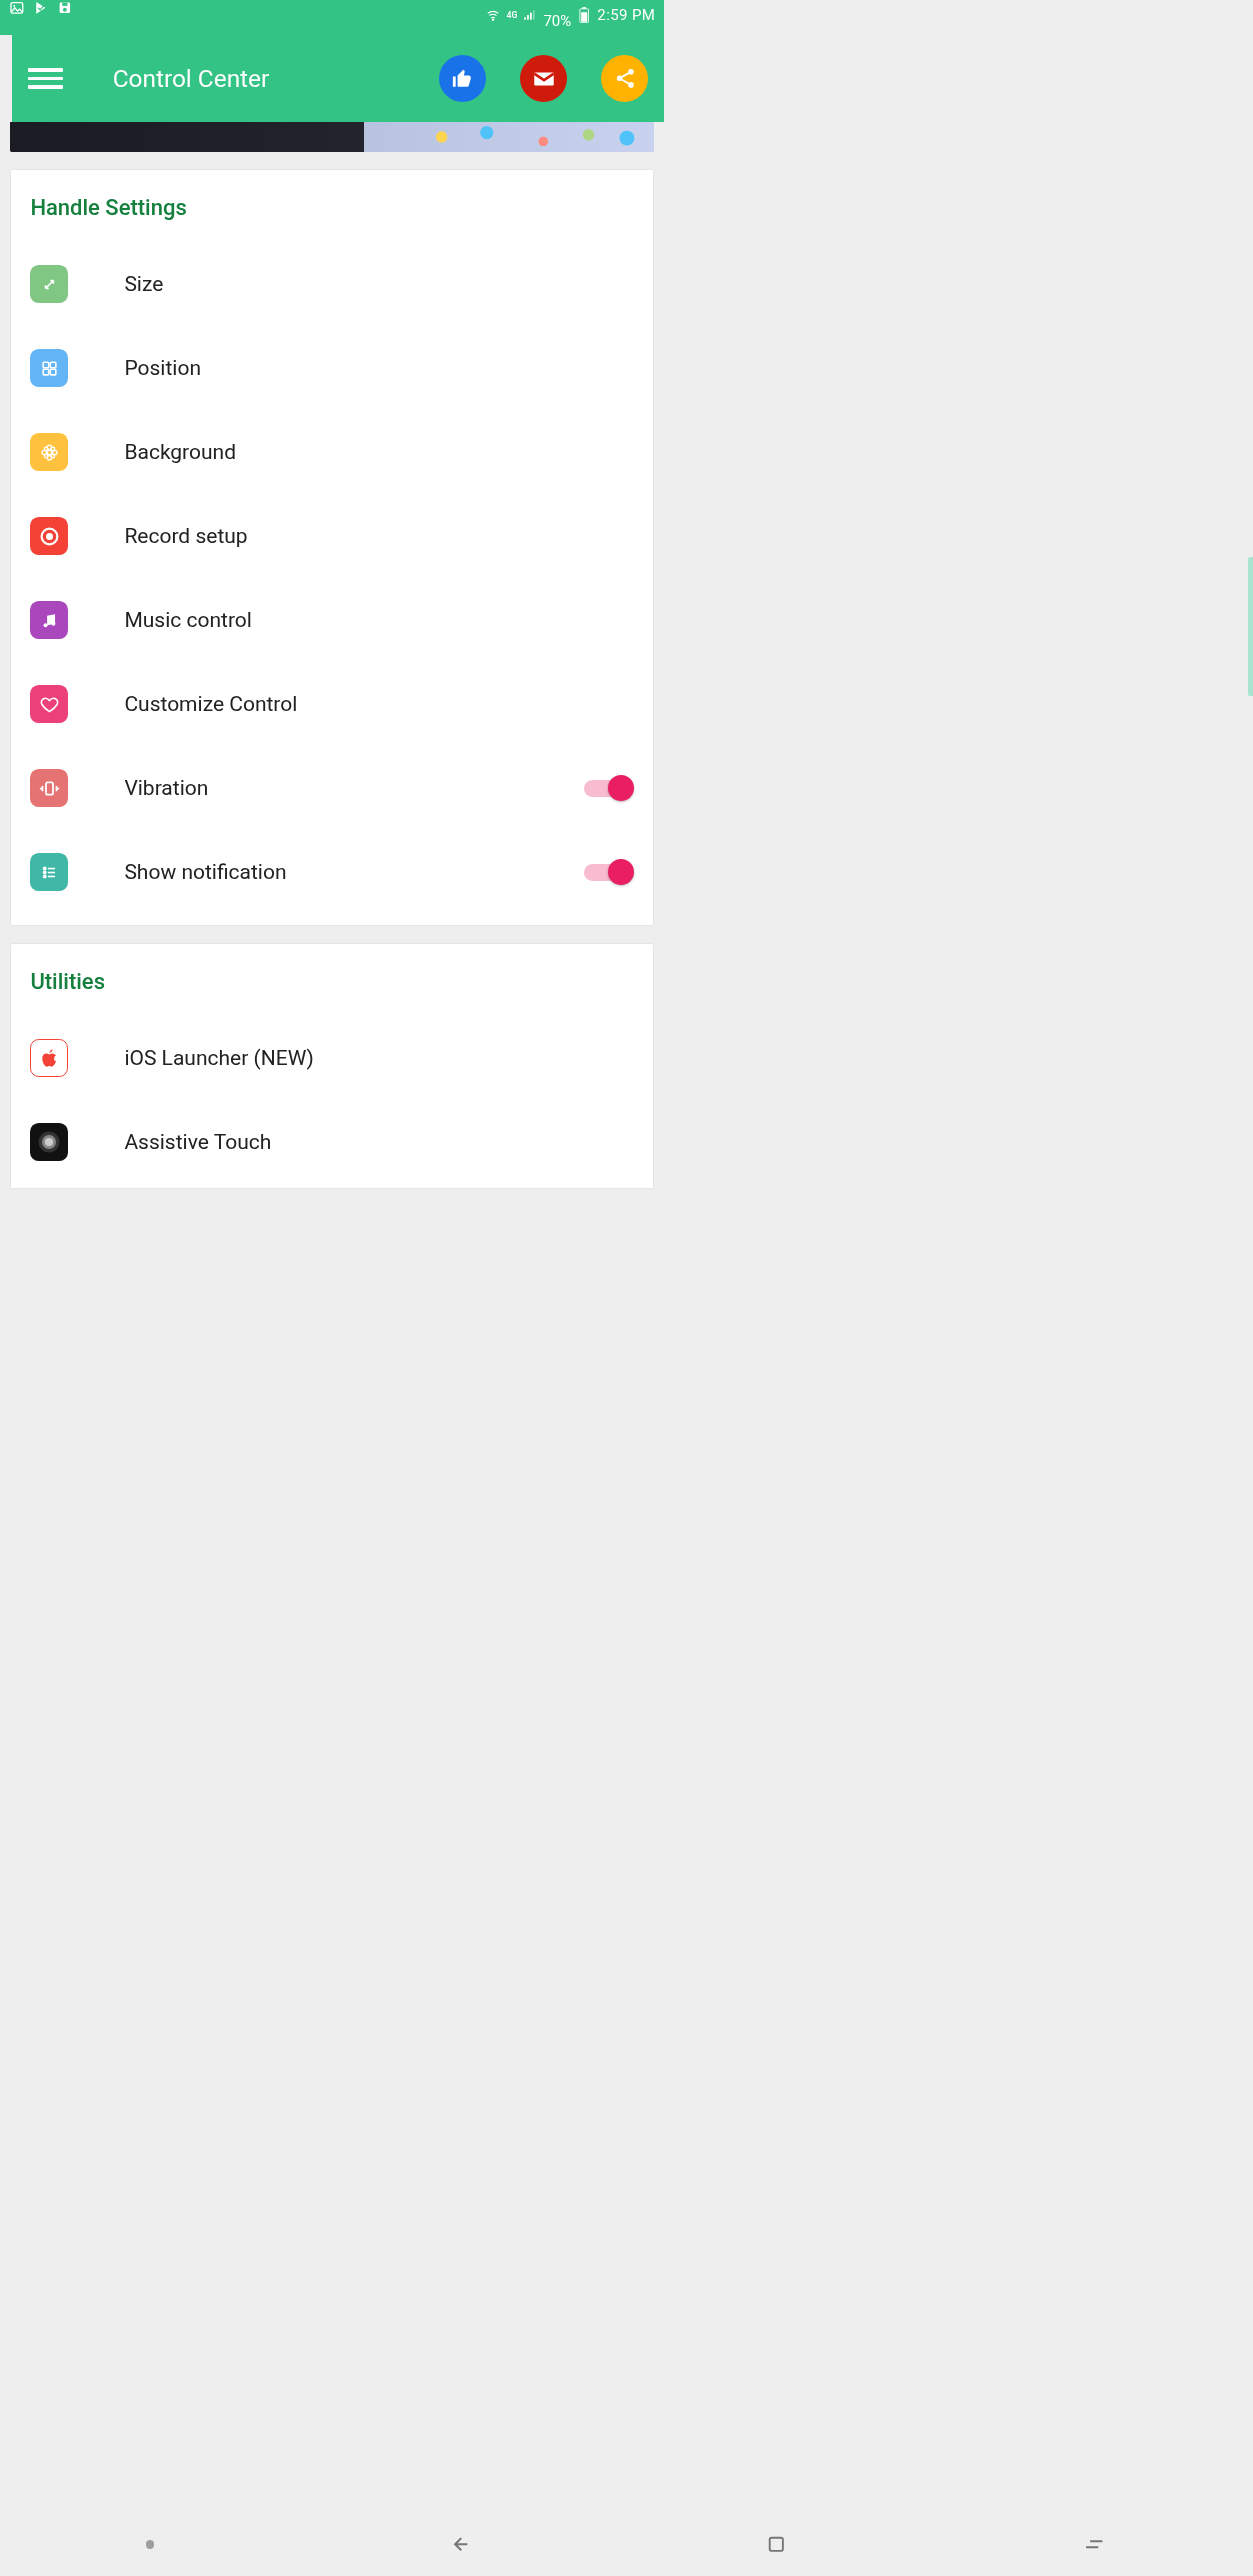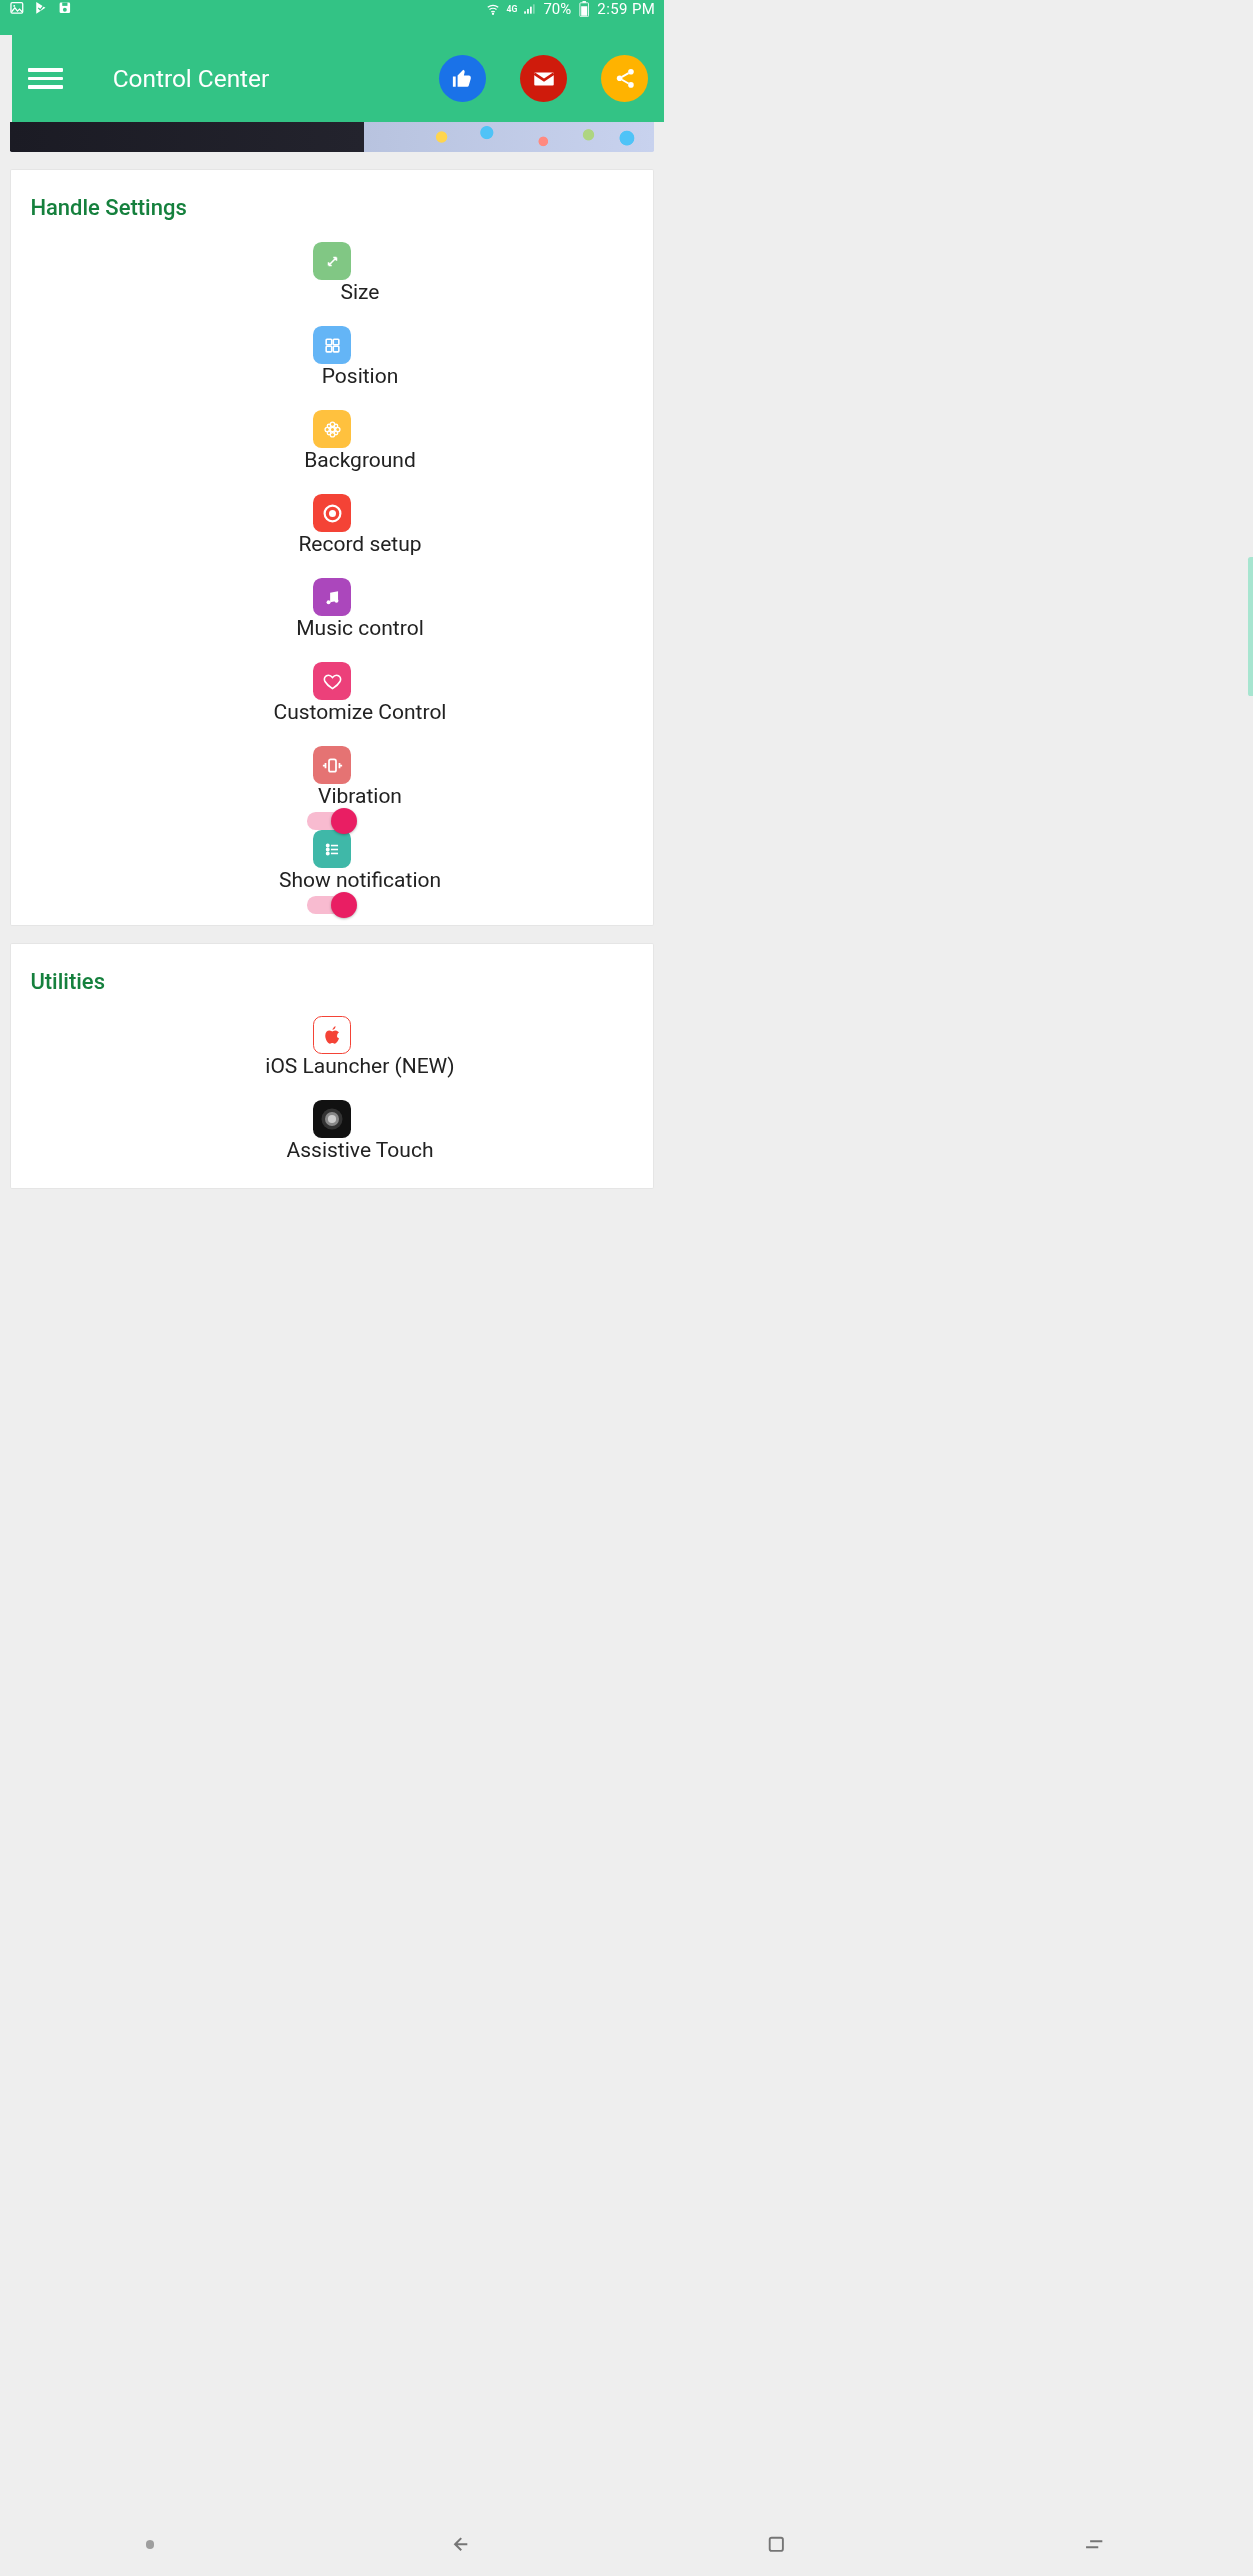--- a/index.html
+++ b/index.html
@@ -4,21 +4,21 @@
 <style>
   * { box-sizing: border-box; margin: 0; padding: 0; }
   html, body { width: 664px; height: 1365px; font-family: -apple-system, Roboto, "Helvetica Neue", Arial, sans-serif; background: #eeeeee; overflow: hidden; }
 
   
   .status-bar { height: 35px; background: #33c385; display: flex; align-items: flex-start; justify-content: space-between; padding: 0 8.7px; color: #fff; font-size: 12.2px; }
   .status-left { display: flex; gap: 8.7px; align-items: center; }
   .status-right { display: flex; gap: 5.2px; align-items: center; }
   .sb-icon { width: 15.7px; height: 15.7px; display: inline-flex; align-items: center; justify-content: center; }
   .sb-time { font-size: 15px; letter-spacing: 0.4px; }
-  .sb-bat { font-size: 15px; }
+  .sb-bat { font-size: 15px; margin-top: 12px; }
 
   
   .app-bar { height: 87px; background: #33c385; display: flex; align-items: center; padding: 0 15.7px; gap: 22px; margin-left: 12px; }
   .hamburger { width: 35px; height: 35px; display: flex; flex-direction: column; justify-content: center; gap: 5.2px; cursor: pointer; }
   .hamburger div { height: 3.5px; background: #fff; border-radius: 0.9px; }
   .app-title { color: #fff; font-size: 24.4px; font-weight: 400; flex: 1; margin-left: 28px; }
   .circle-btn { width: 47px; height: 47px; border-radius: 50%; display: flex; align-items: center; justify-content: center; cursor: pointer; margin-left: 12.2px; }
   .circle-blue { background: #1a72e8; }
   .circle-red { background: #cf1b0c; }
   .circle-yellow { background: #ffb300; }
@@ -28,21 +28,21 @@
   .hero::after{content:"";position:absolute;right:8.7px;top:3.5px;width:226px;height:22.6px;background:
     radial-gradient(circle at 10% 50%, #ffd54f 5.2px, transparent 6.1px),
     radial-gradient(circle at 30% 30%, #4fc3f7 6.1px, transparent 7px),
     radial-gradient(circle at 55% 70%, #ff8a80 4.4px, transparent 5.2px),
     radial-gradient(circle at 75% 40%, #aed581 5.2px, transparent 6.1px),
     radial-gradient(circle at 92% 55%, #4fc3f7 7px, transparent 7.8px);}
 
   
   .card { background: #fff; margin: 17.4px 10.4px 0 10.4px; border: 0.9px solid #e5e5e5; border-radius: 1.7px; padding: 24.4px 19px 10.4px 19px; }
   .card-title { color: #15803d; font-size: 22px; font-weight: 500; margin-bottom: 22.6px; }
-  .row { display: flex; align-items: center; height: 84px; cursor: pointer; flex-direction: column; }
+  .row { display: flex; align-items: center; height: 84px; cursor: pointer; }
   .icon-box { width: 38px; height: 38px; border-radius: 8.7px; display: flex; align-items: center; justify-content: center; flex-shrink: 0; }
   .row-label { font-size: 21px; color: #222; margin-left: 56px; flex: 1; }
 
   
   .toggle { width: 50px; height: 19px; position: relative; }
   .toggle-track { width: 37px; height: 17.4px; background: #f8bbd0; border-radius: 8.7px; position: absolute; top: 0.9px; left: 0; }
   .toggle-thumb { width: 26px; height: 26px; background: #e91e63; border-radius: 50%; position: absolute; top: -3.5px; right: 0; box-shadow: 0 0.9px 2.6px rgba(0,0,0,0.3); }
 
   
   .ic-green { background: #81c784; }

